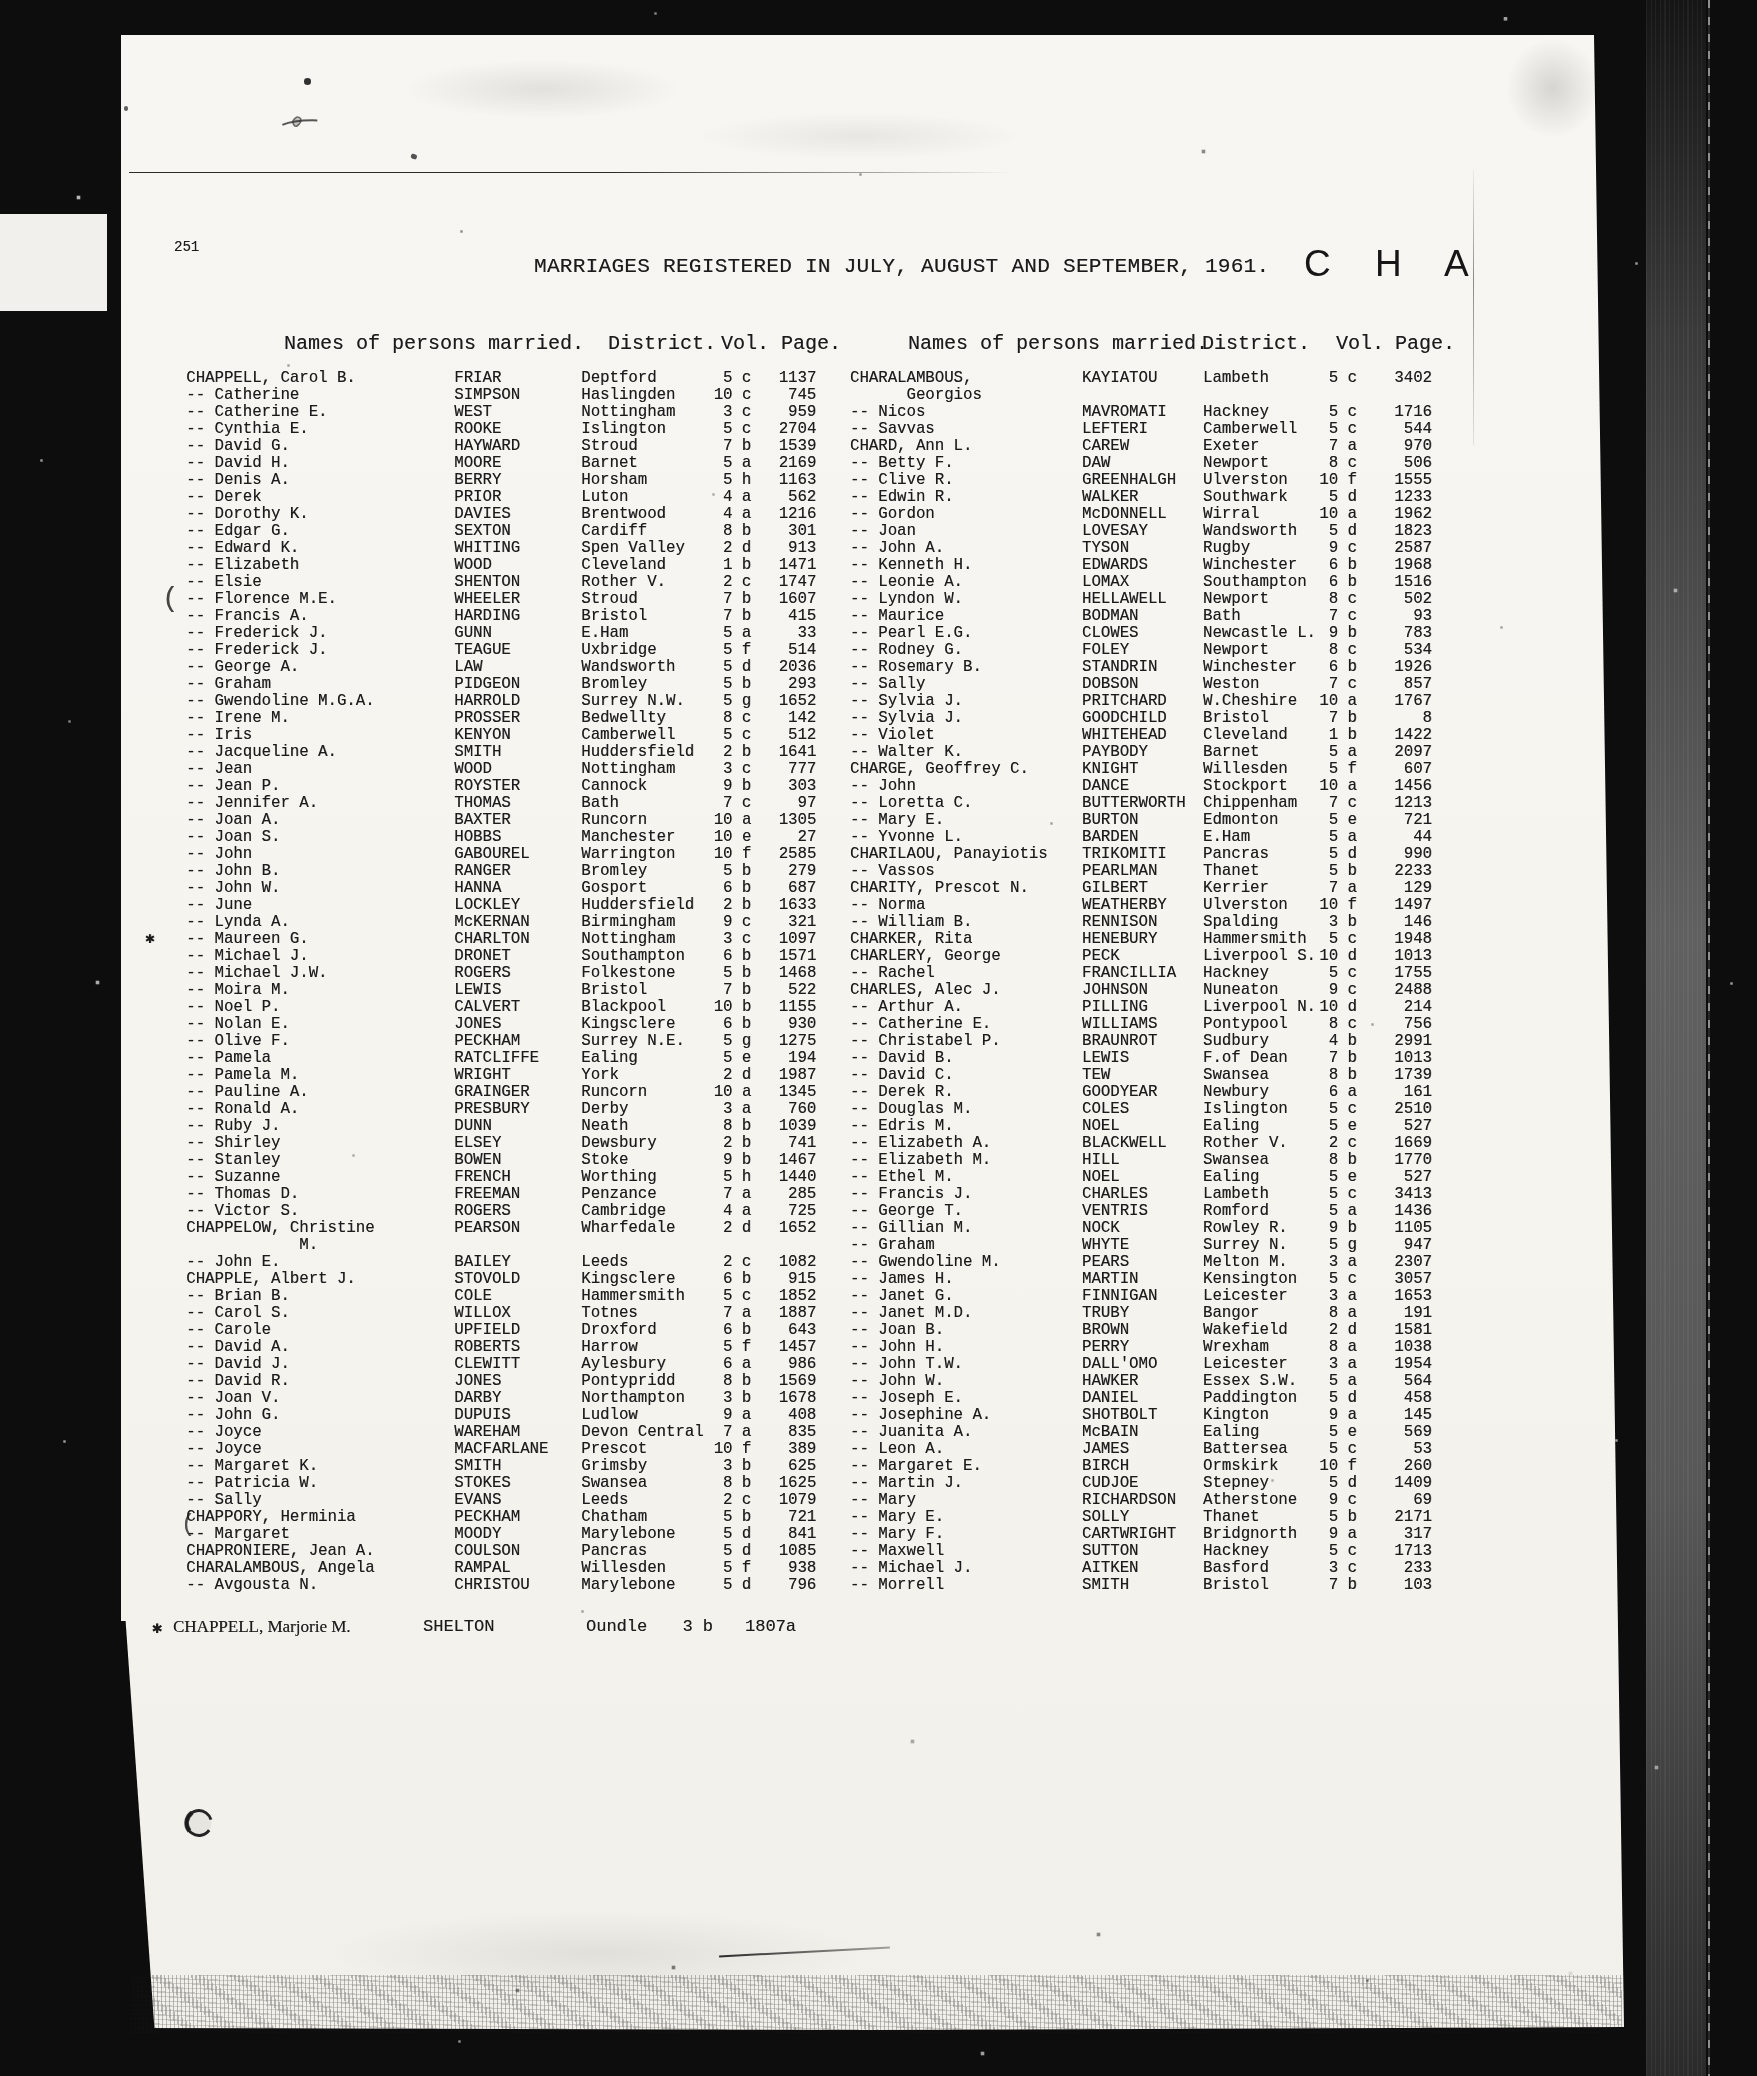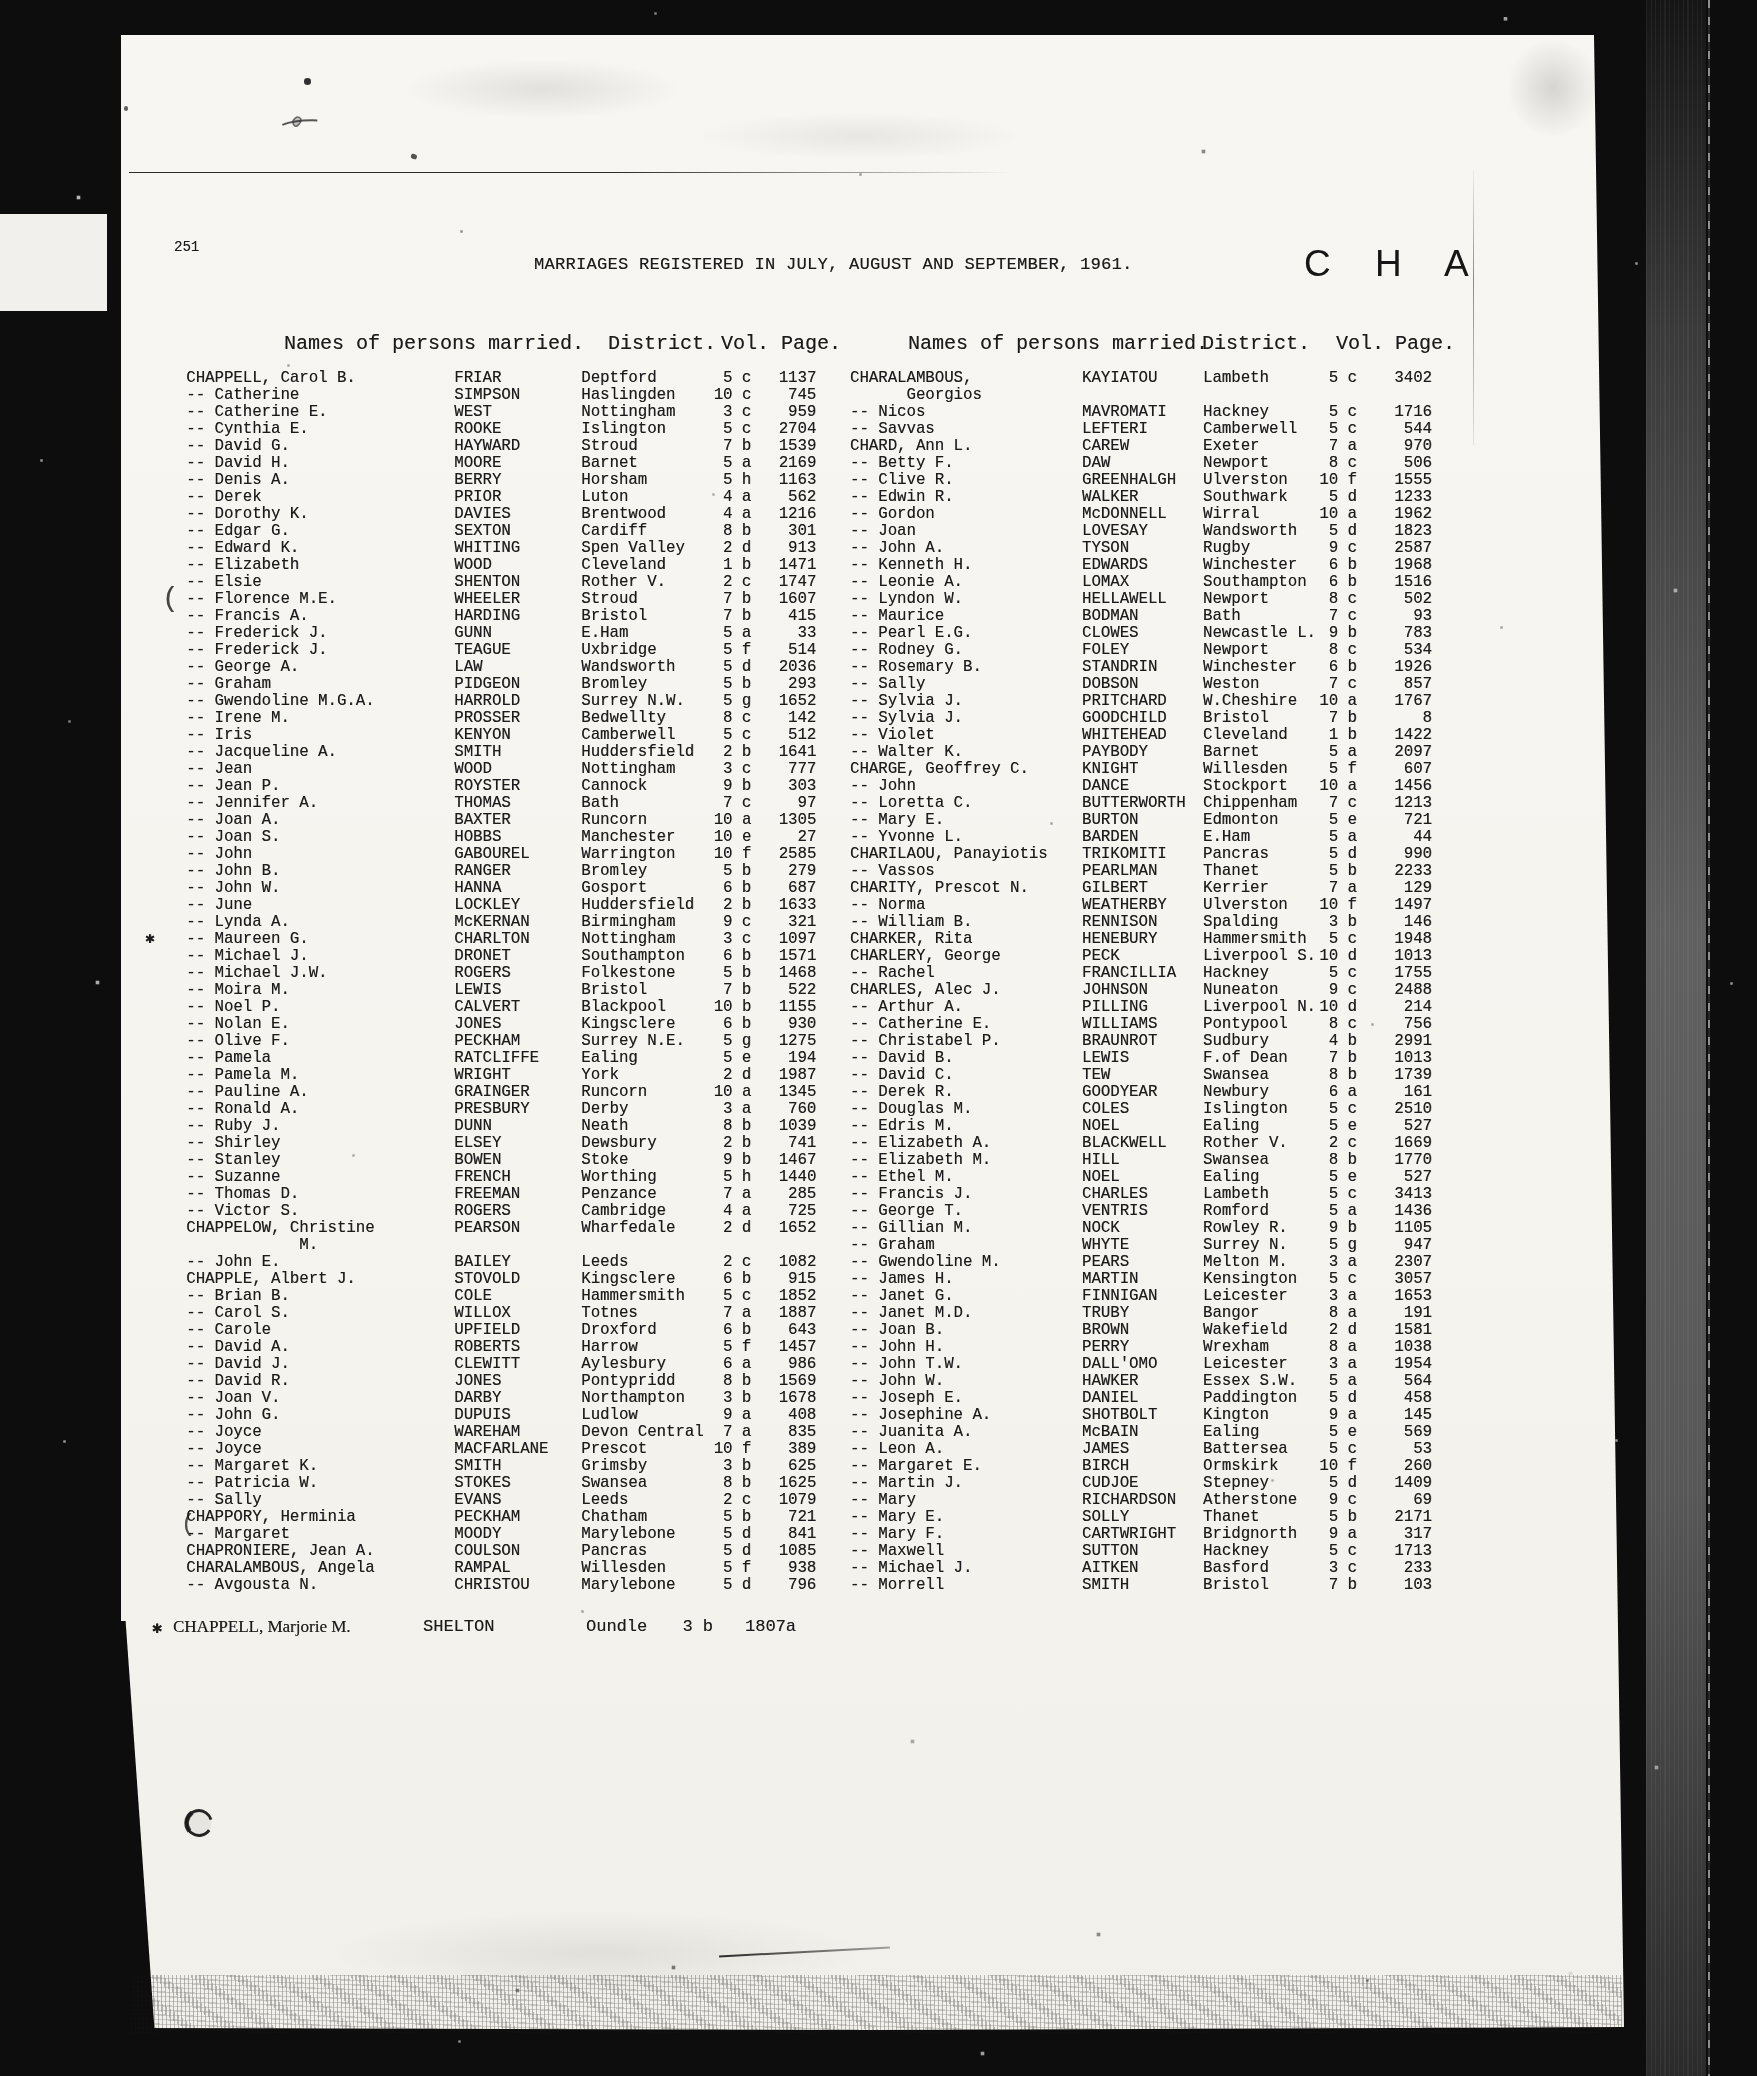--- a/index.html
+++ b/index.html
@@ -11,21 +11,21 @@
   
   .page{
     position:absolute;left:121px;top:35px;width:1504px;height:1995px;
     background:linear-gradient(180deg,#f7f6f2 0%,#f5f4ef 55%,#f1f0ea 100%);
     color:#1b1b1b;
     clip-path:polygon(0 0,1473px 0,1503px 1992px,752px 1995px,0 1993px);
     text-shadow:0.3px 0.3px 0.4px rgba(15,15,15,0.5);
   }
   .abs{position:absolute;white-space:pre;}
   .page-number{left:44px;top:204px;font-size:14px;margin-left:9px;}
-  .doc-title{left:413px;top:220px;font-size:17px;letter-spacing:0.3px;}
+  .doc-title{left:413px;top:220px;font-size:21px;letter-spacing:0.3px;}
   .section-code{
     left:1183px;top:208px;font-size:37px;letter-spacing:17px;font-weight:500;
     font-family:"Liberation Sans","DejaVu Sans",sans-serif;color:#161616;
     text-shadow:none;
   }
   .colhead{font-size:20px;top:297px;}
   .h-names-l{left:163px;}  .h-district-l{left:487px;} .h-vol-l{left:600px;}  .h-page-l{left:660px;}
   .h-names-r{left:787px;} .h-district-r{left:1081px;}.h-vol-r{left:1215px;} .h-page-r{left:1274px;}
   
   .tbl{position:absolute;top:335px;}

